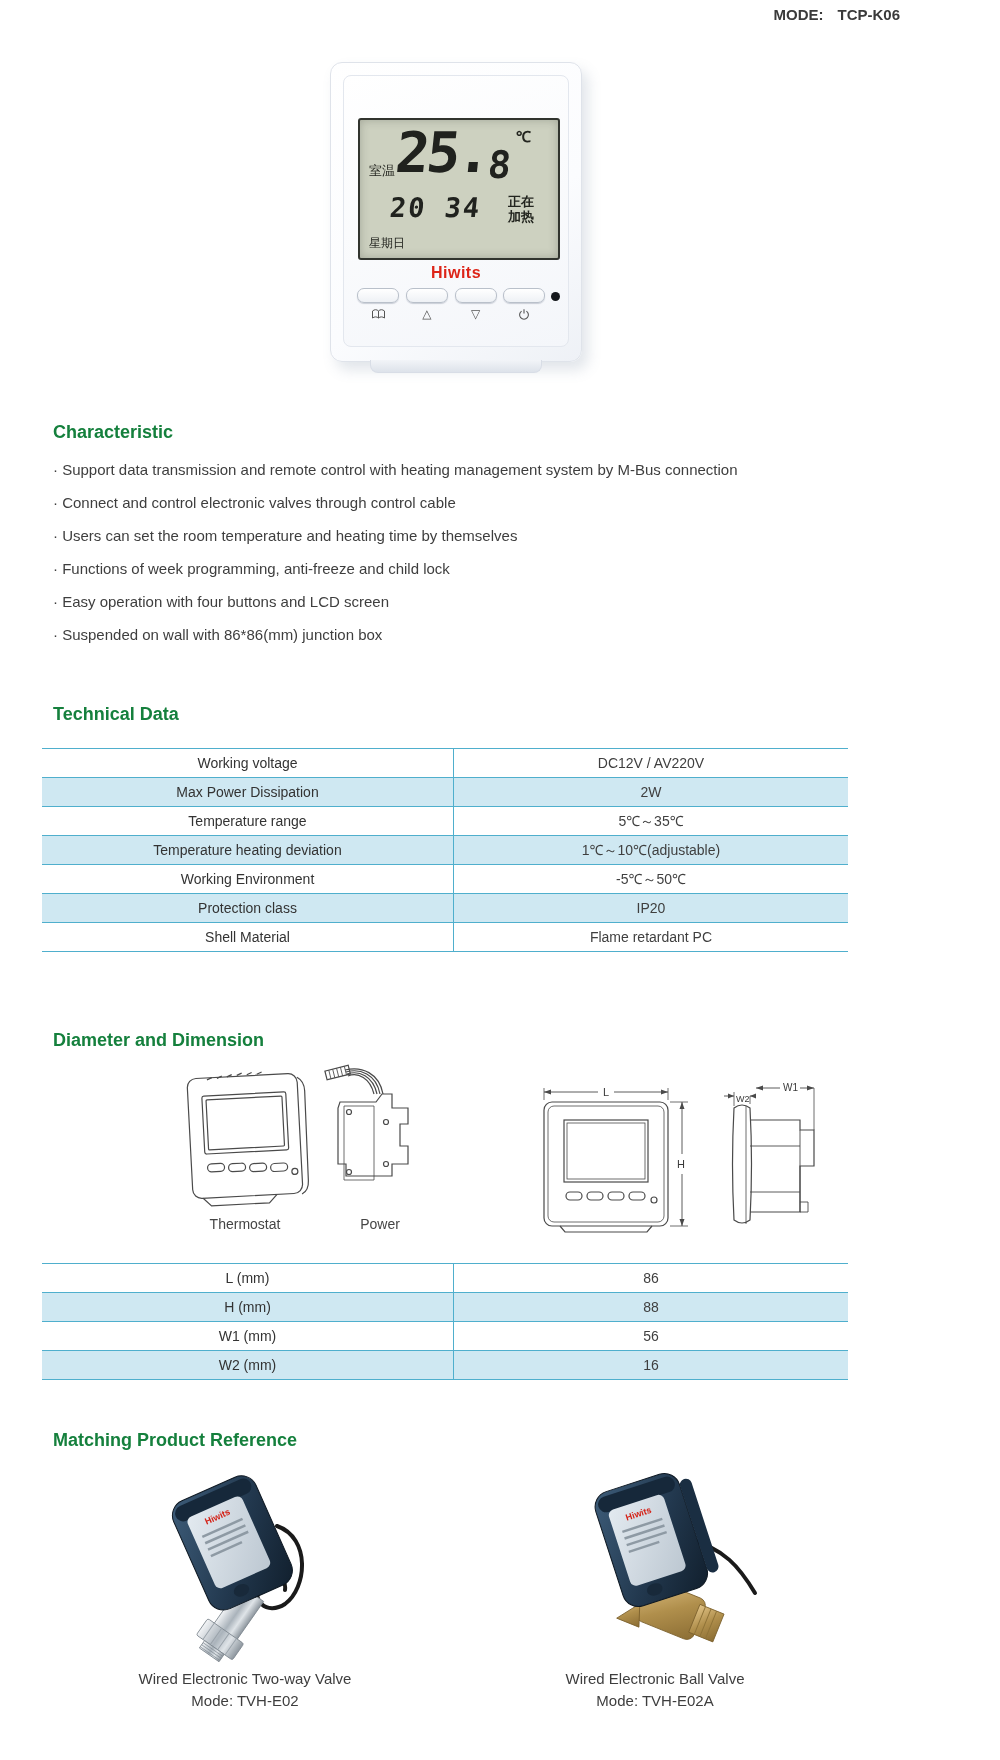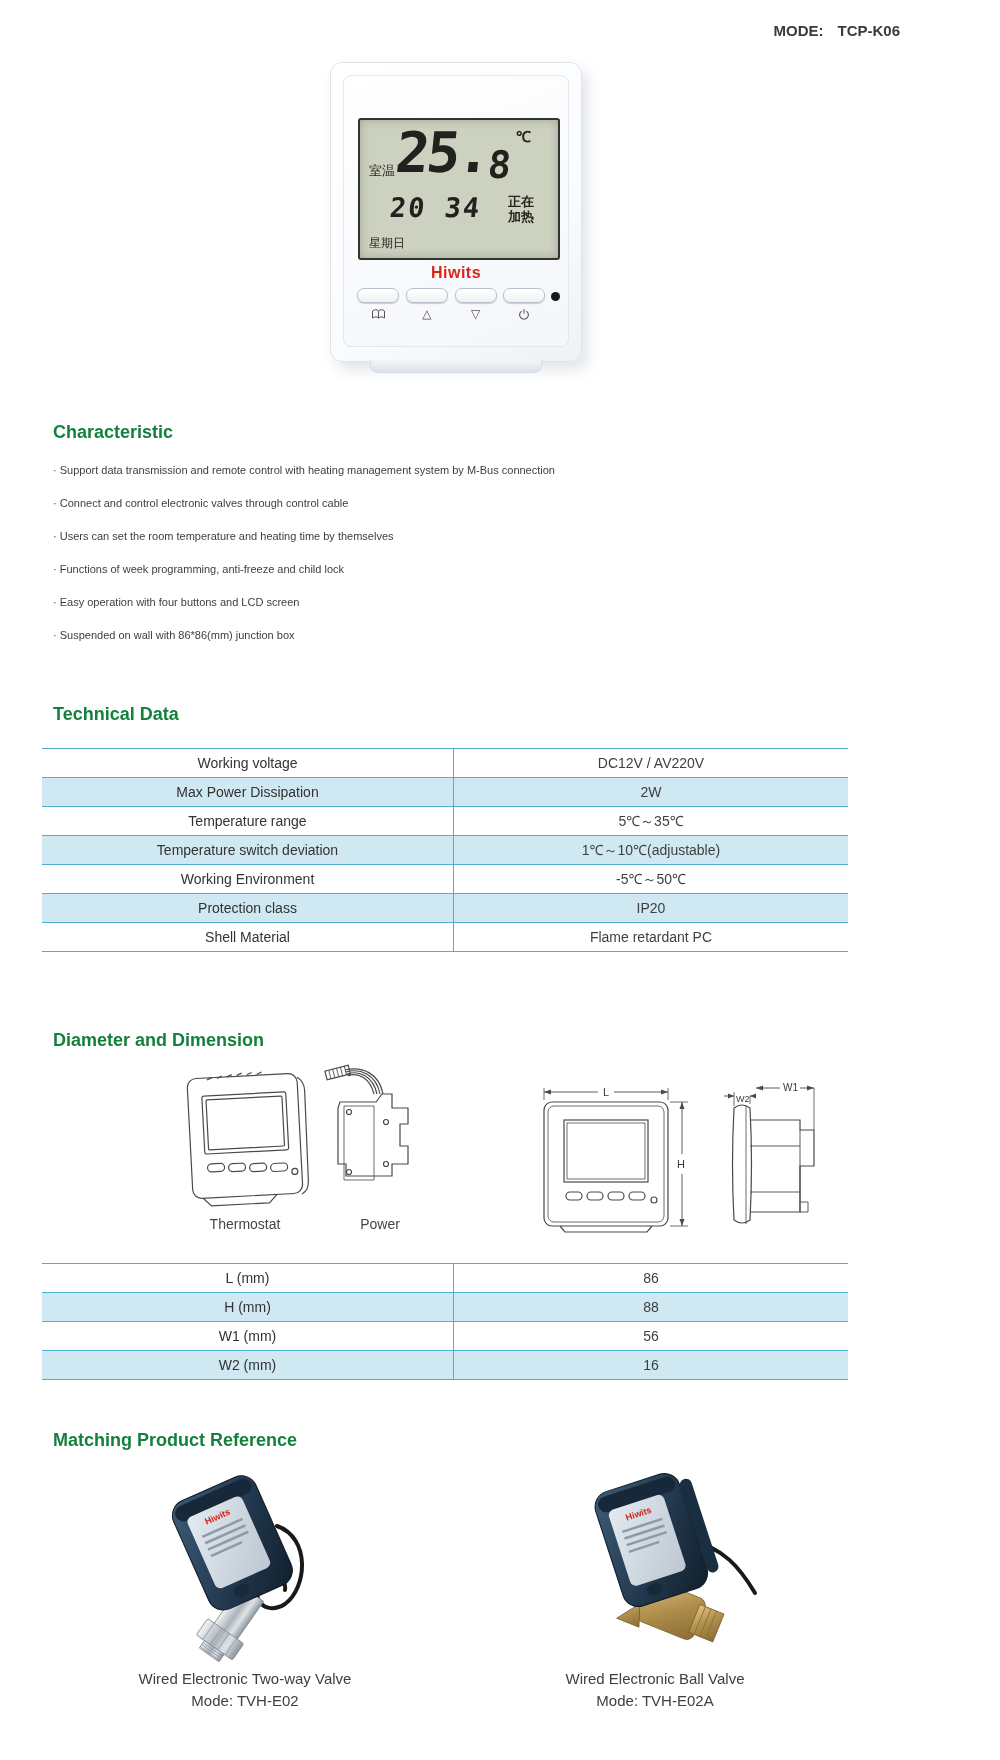--- a/index.html
+++ b/index.html
@@ -1,20 +1,20 @@
 <!DOCTYPE html>
 <html><head>
 <meta charset="utf-8">
 <style>
   html,body{margin:0;padding:0;background:#ffffff;}
   .page{position:relative;width:1000px;height:1760px;background:#fff;overflow:hidden;
         font-family:"Liberation Sans",sans-serif;color:#3f3f3f;}
 
   
-  .model-line{position:absolute;top:22px;right:100px;font-size:15px;font-weight:bold;color:#3a3a3a;}
+  .model-line{position:absolute;top:6px;right:100px;font-size:15px;font-weight:bold;color:#3a3a3a;}
   .model-line .gap{display:inline-block;width:14px;}
 
   
   .device{position:absolute;left:330px;top:62px;width:252px;height:300px;}
   .device-body{position:absolute;inset:0;background:linear-gradient(145deg,#ffffff 0%,#fbfcfe 60%,#eef1f6 100%);
      border:1px solid #dfe3ea;border-radius:12px;box-shadow:6px 8px 14px rgba(90,110,140,.18);}
   .device-face{position:absolute;left:12px;top:12px;right:12px;bottom:14px;border:1px solid #e3e7ee;border-radius:8px;
      background:linear-gradient(160deg,#ffffff,#f4f6fa);}
   .device-tab{position:absolute;left:40px;right:40px;bottom:-11px;height:12px;background:linear-gradient(#f2f4f8,#dde2ea);
      border:1px solid #d8dde6;border-top:none;border-radius:0 0 8px 8px;}
@@ -35,21 +35,21 @@
   .btn-group{width:44px;text-align:center;}
   .pill{width:40px;height:13px;margin:0 auto;border:1px solid #b9c0ca;border-radius:7px;
      background:linear-gradient(#ffffff,#eef1f5);box-shadow:0 1px 1px rgba(120,130,150,.35);}
   .bicon{display:block;margin:5px auto 0;height:13px;color:#555;}
   .glyph{font-size:12px;line-height:13px;color:#555;}
   .sensor-dot{width:9px;height:9px;border-radius:50%;background:#15181c;margin-top:4px;}
 
   
   .h2{position:absolute;left:53px;font-size:18px;font-weight:bold;color:#15803d;}
   .bullets{position:absolute;left:53px;top:462px;width:800px;}
-  .bullet{font-size:11px;color:#3e3e3e;margin-bottom:17px;line-height:16px;}
+  .bullet{font-size:15px;color:#3e3e3e;margin-bottom:17px;line-height:16px;}
 
   
   table.spec{position:absolute;left:42px;width:806px;border-collapse:collapse;table-layout:fixed;}
   table.spec td{height:28px;text-align:center;font-size:14px;vertical-align:middle;
      border-top:1.5px solid #4fafcd;border-bottom:1.5px solid #4fafcd;padding:0 4px;}
   table.spec td.lbl{width:403px;font-weight:normal;color:#333;border-right:1.5px solid #4fafcd;}
   table.spec td.val{color:#3f3f3f;}
   table.spec tr:nth-child(even) td{background:#cfe8f2;}
 
   
@@ -136,21 +136,21 @@
         </tr>
       <tr>
           <td class="lbl">Max Power Dissipation</td>
           <td class="val">2W</td>
         </tr>
       <tr>
           <td class="lbl">Temperature range</td>
           <td class="val">5℃～35℃</td>
         </tr>
       <tr>
-          <td class="lbl">Temperature switch deviation</td>
+          <td class="lbl">Temperature heating deviation</td>
           <td class="val">1℃～10℃(adjustable)</td>
         </tr>
       <tr>
           <td class="lbl">Working Environment</td>
           <td class="val">-5℃～50℃</td>
         </tr>
       <tr>
           <td class="lbl">Protection class</td>
           <td class="val">IP20</td>
         </tr>

